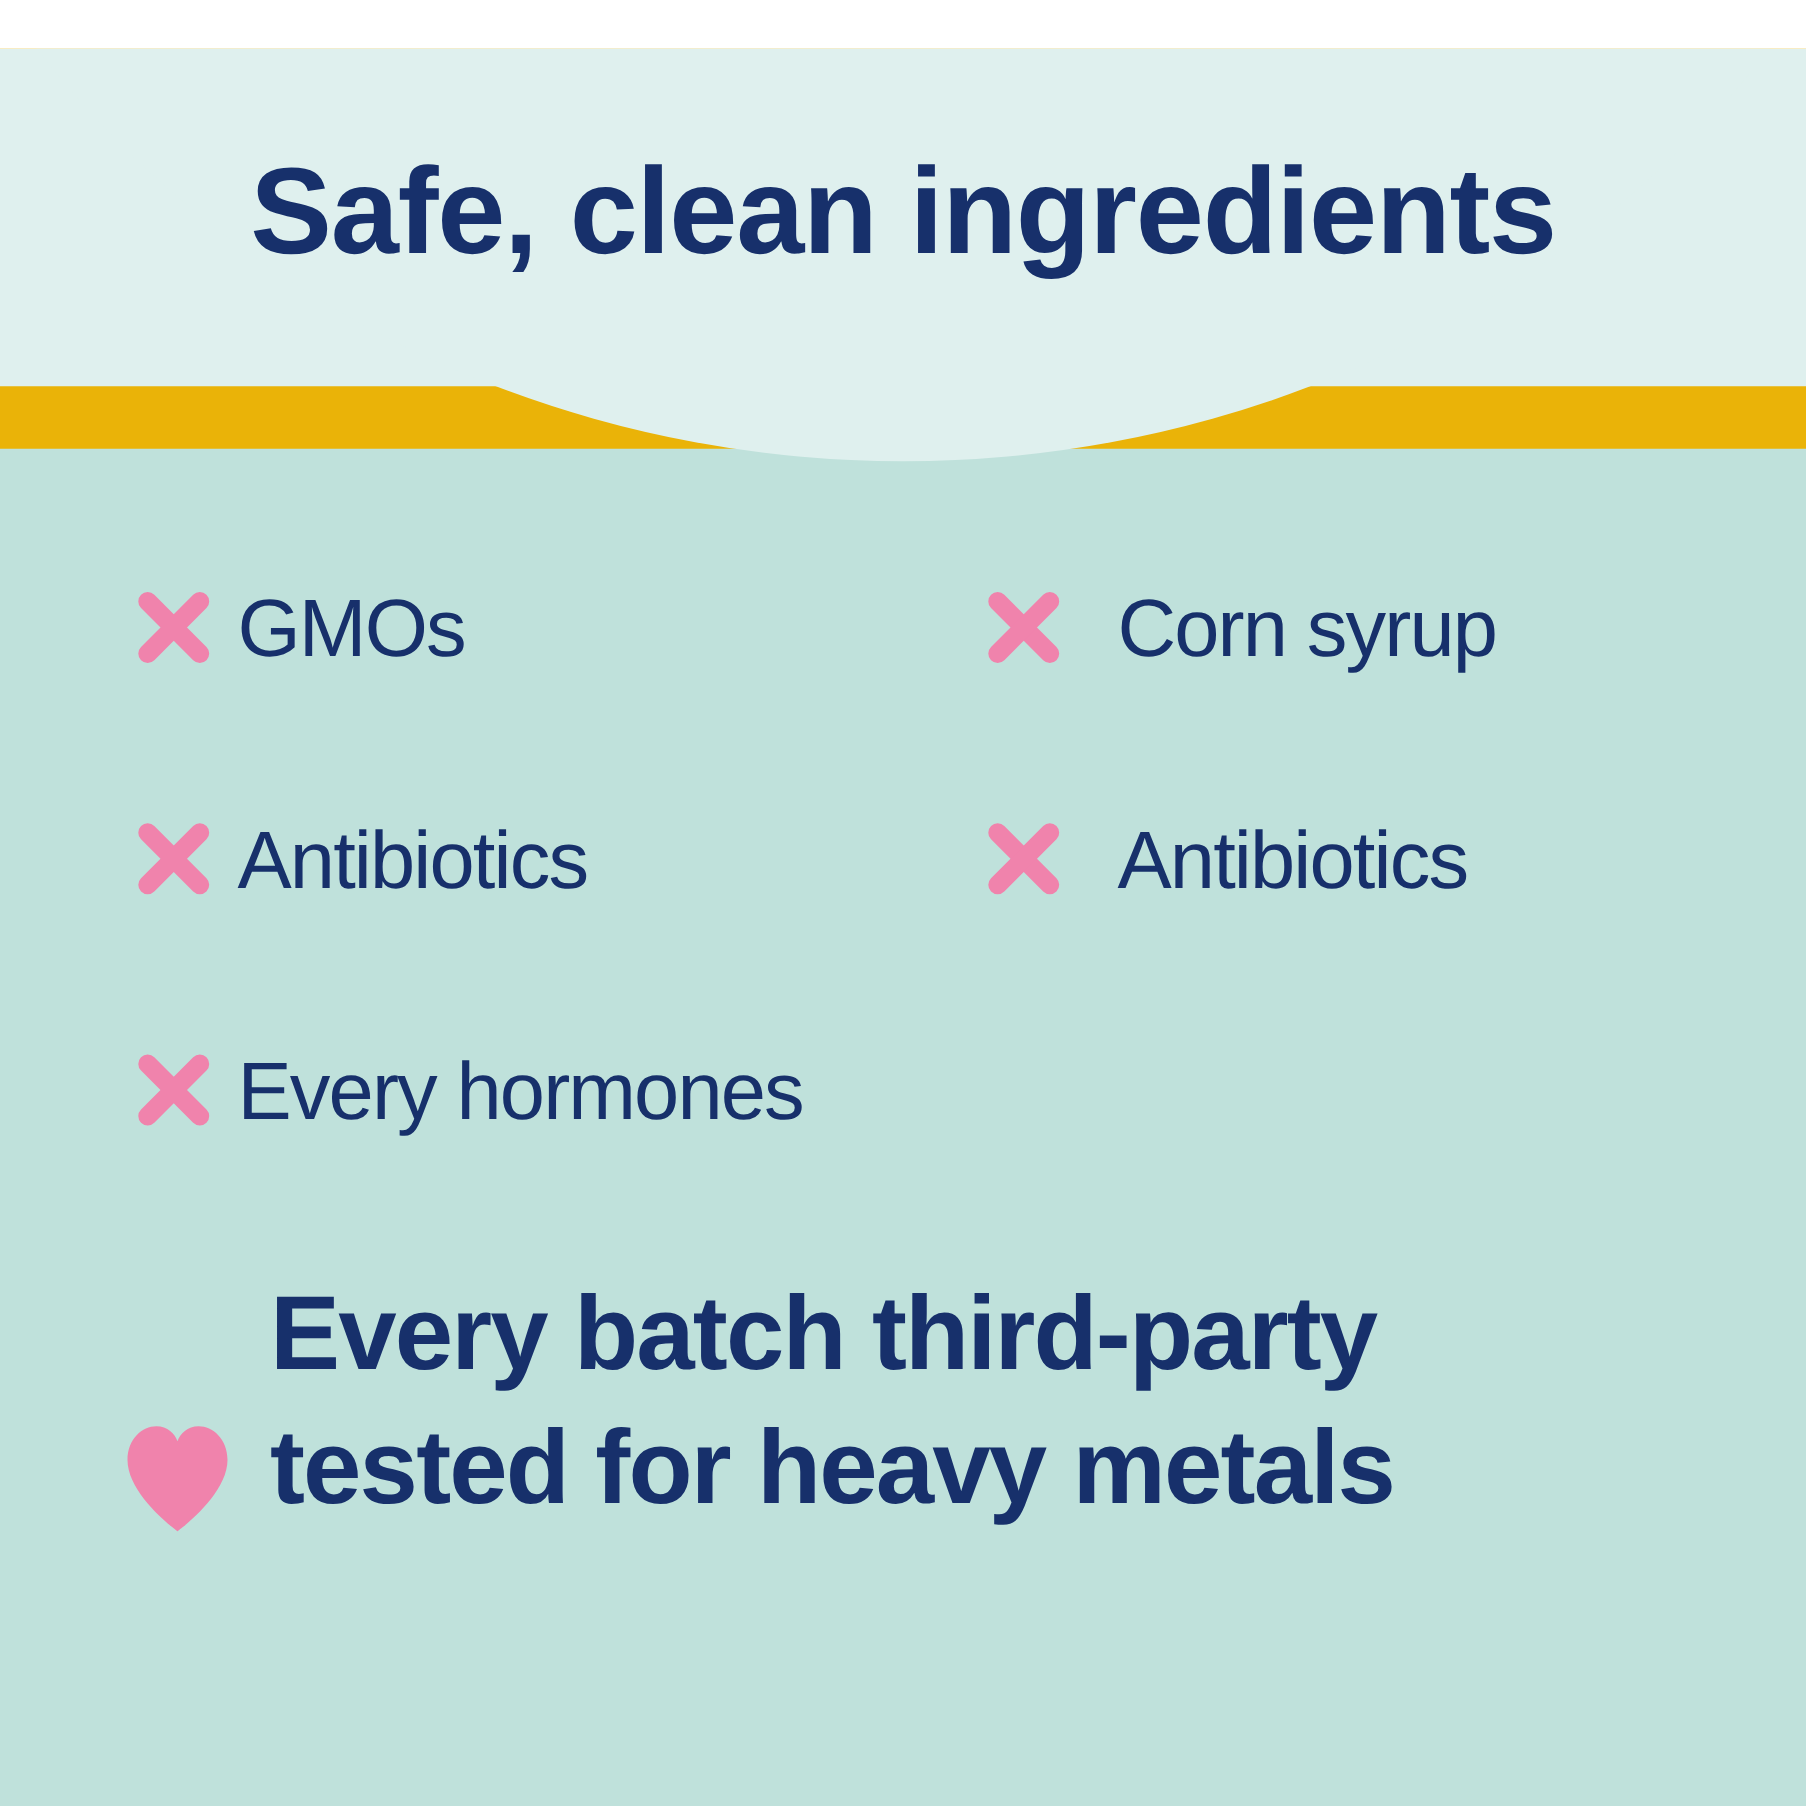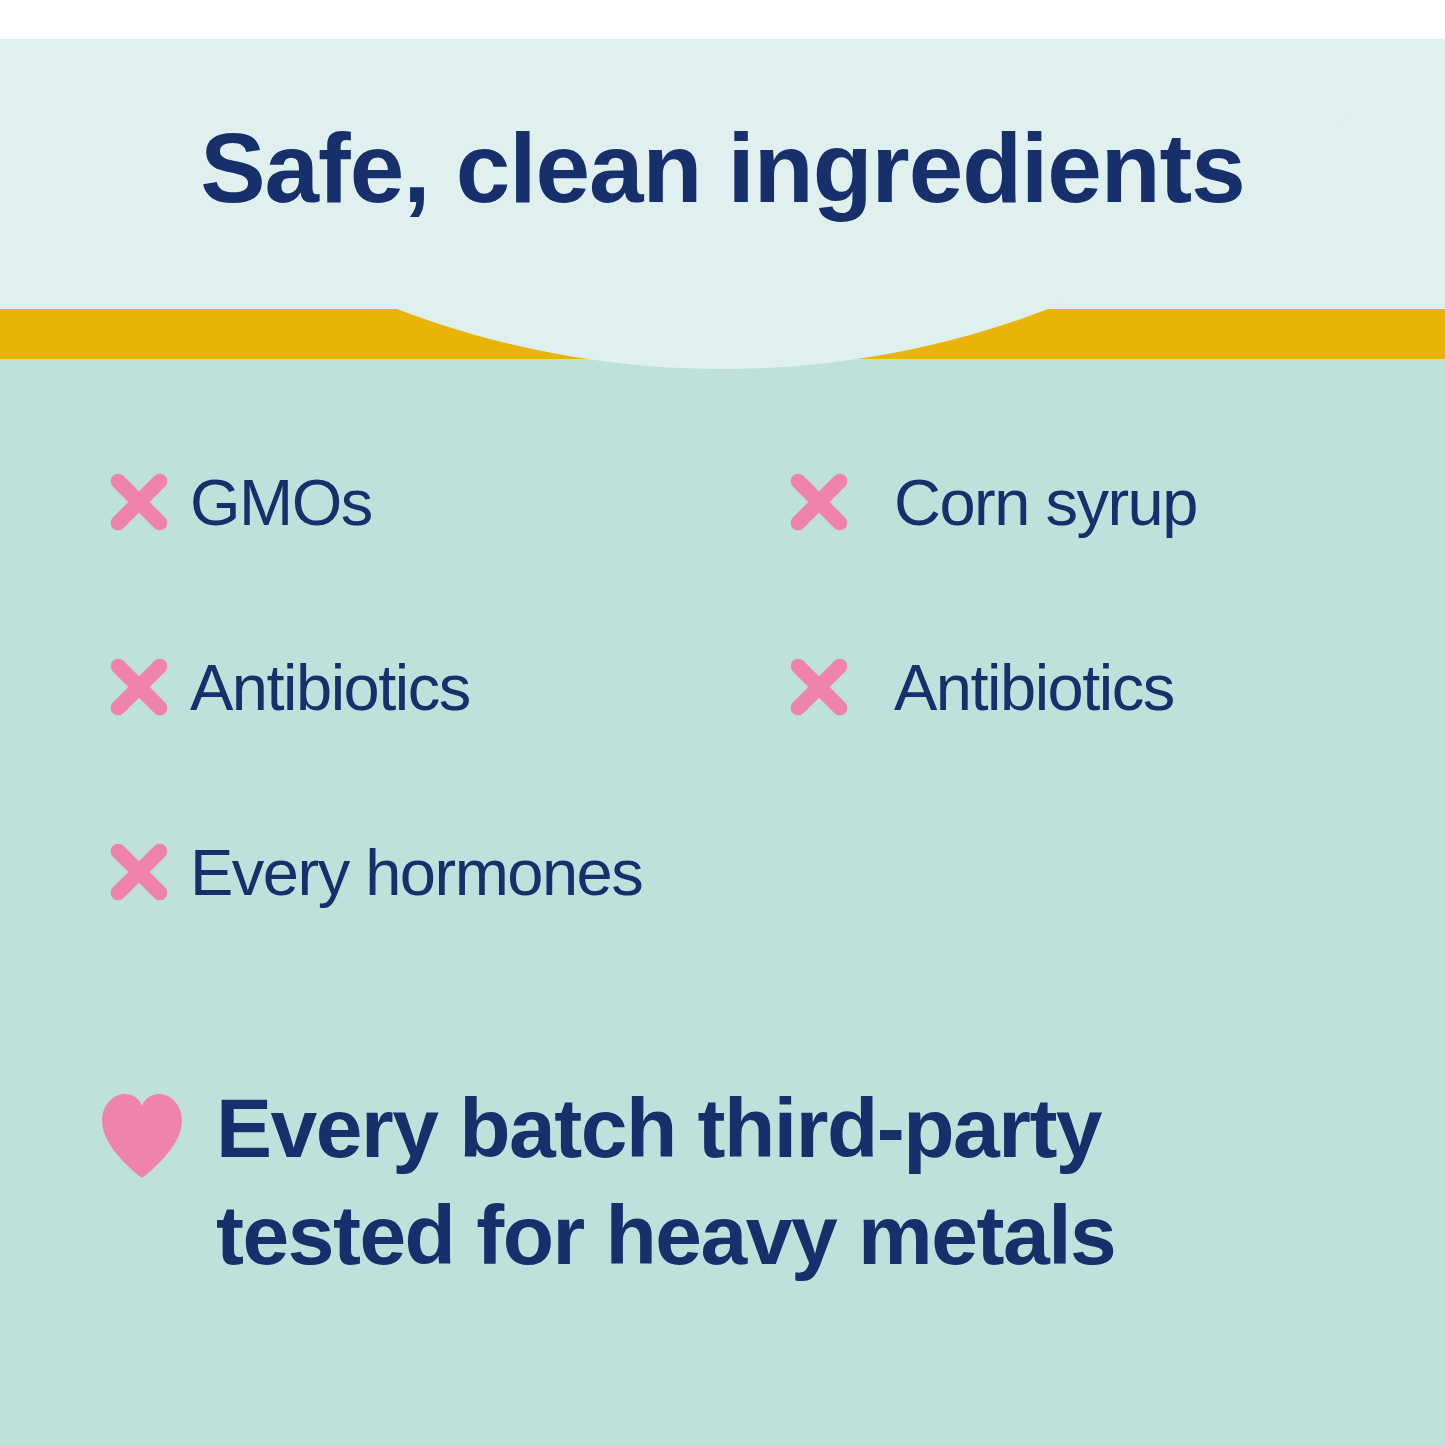--- a/index.html
+++ b/index.html
@@ -112,24 +112,24 @@
     letter-spacing: -1.5px;
     line-height: 1;
     color: #17306b;
     white-space: nowrap;
   }
 
   
   .highlight {
     position: absolute;
     left: 100px;
-    top: 1036px;
+    top: 974px;
     width: 1260px;
     display: flex;
-    align-items: flex-start;
+    align-items: flex-end;
     z-index: 5;
   }
   .heart-icon {
     flex: 0 0 auto;
     width: 84px;
     height: 86px;
     margin-top: 18px;
     margin-right: 32px;
   }
   .heart-icon svg { display: block; width: 84px; height: 86px; }

